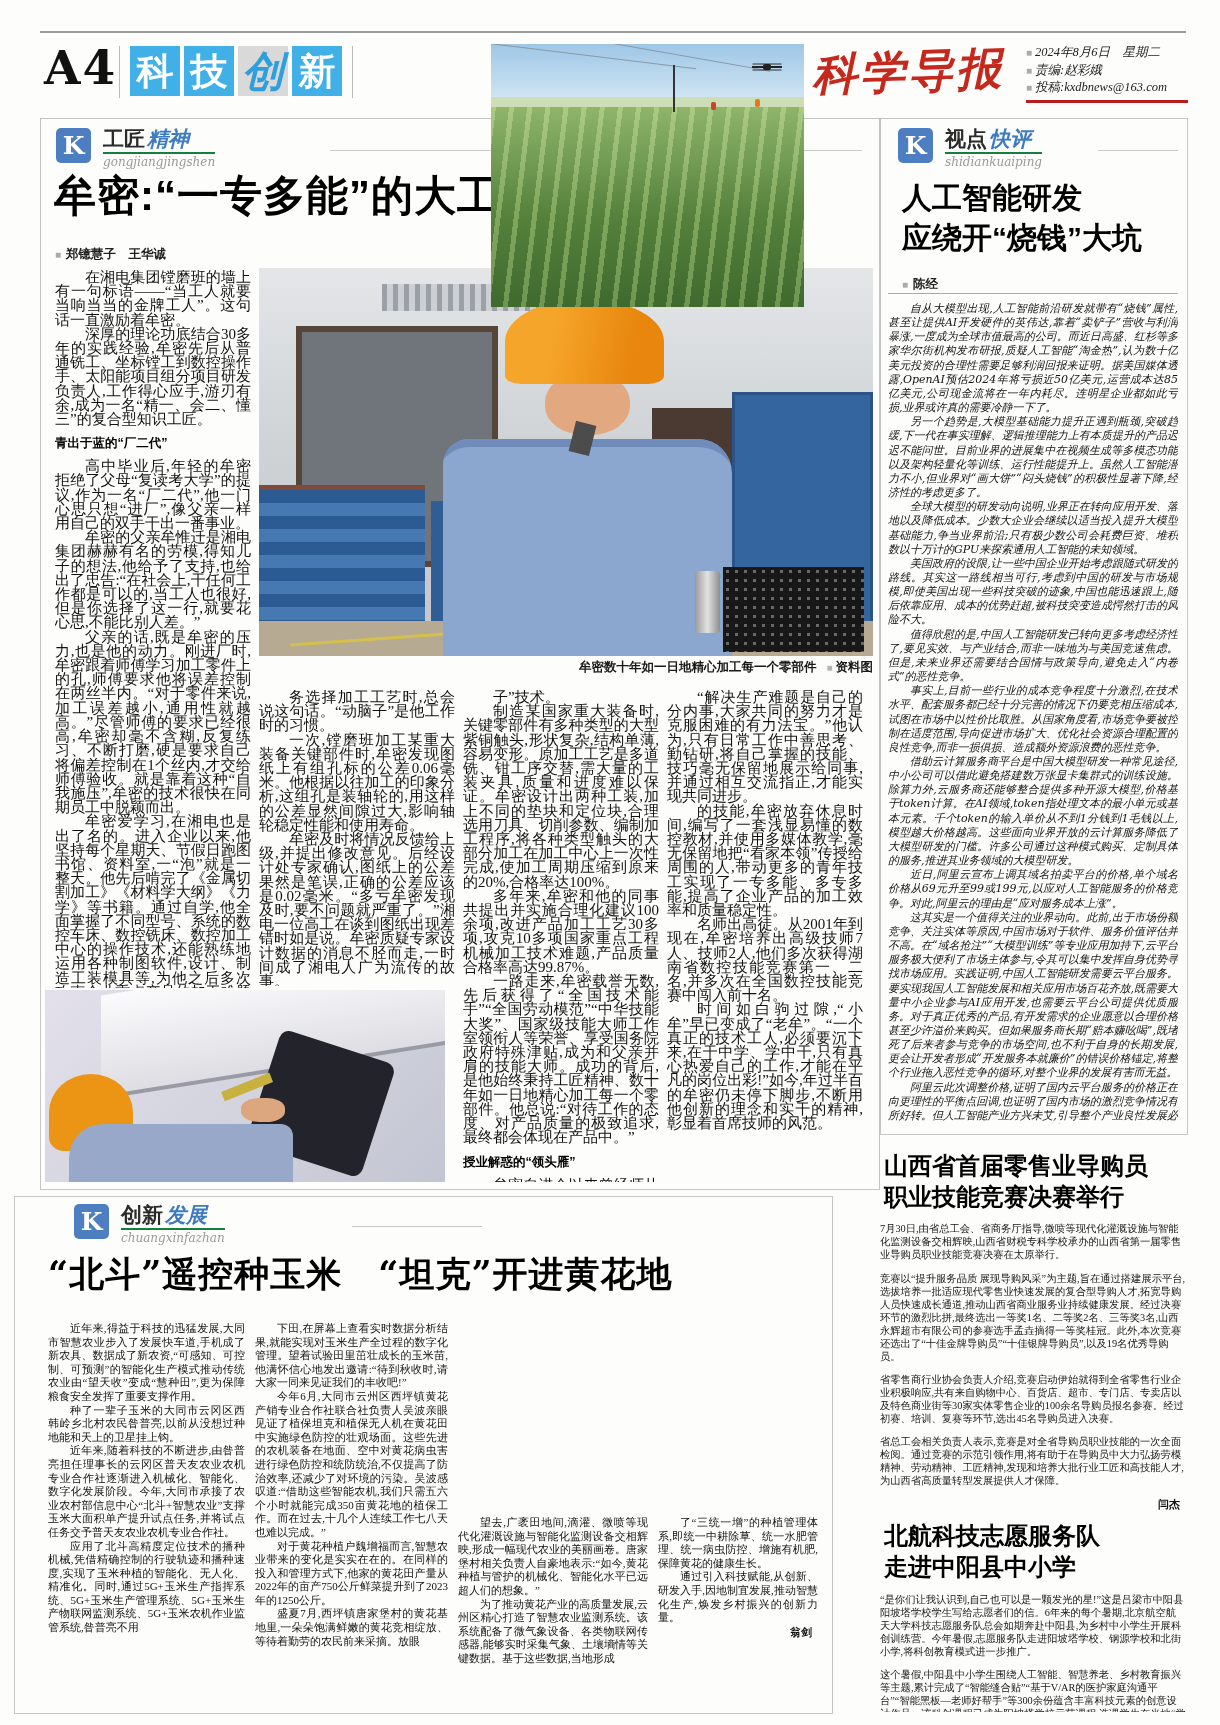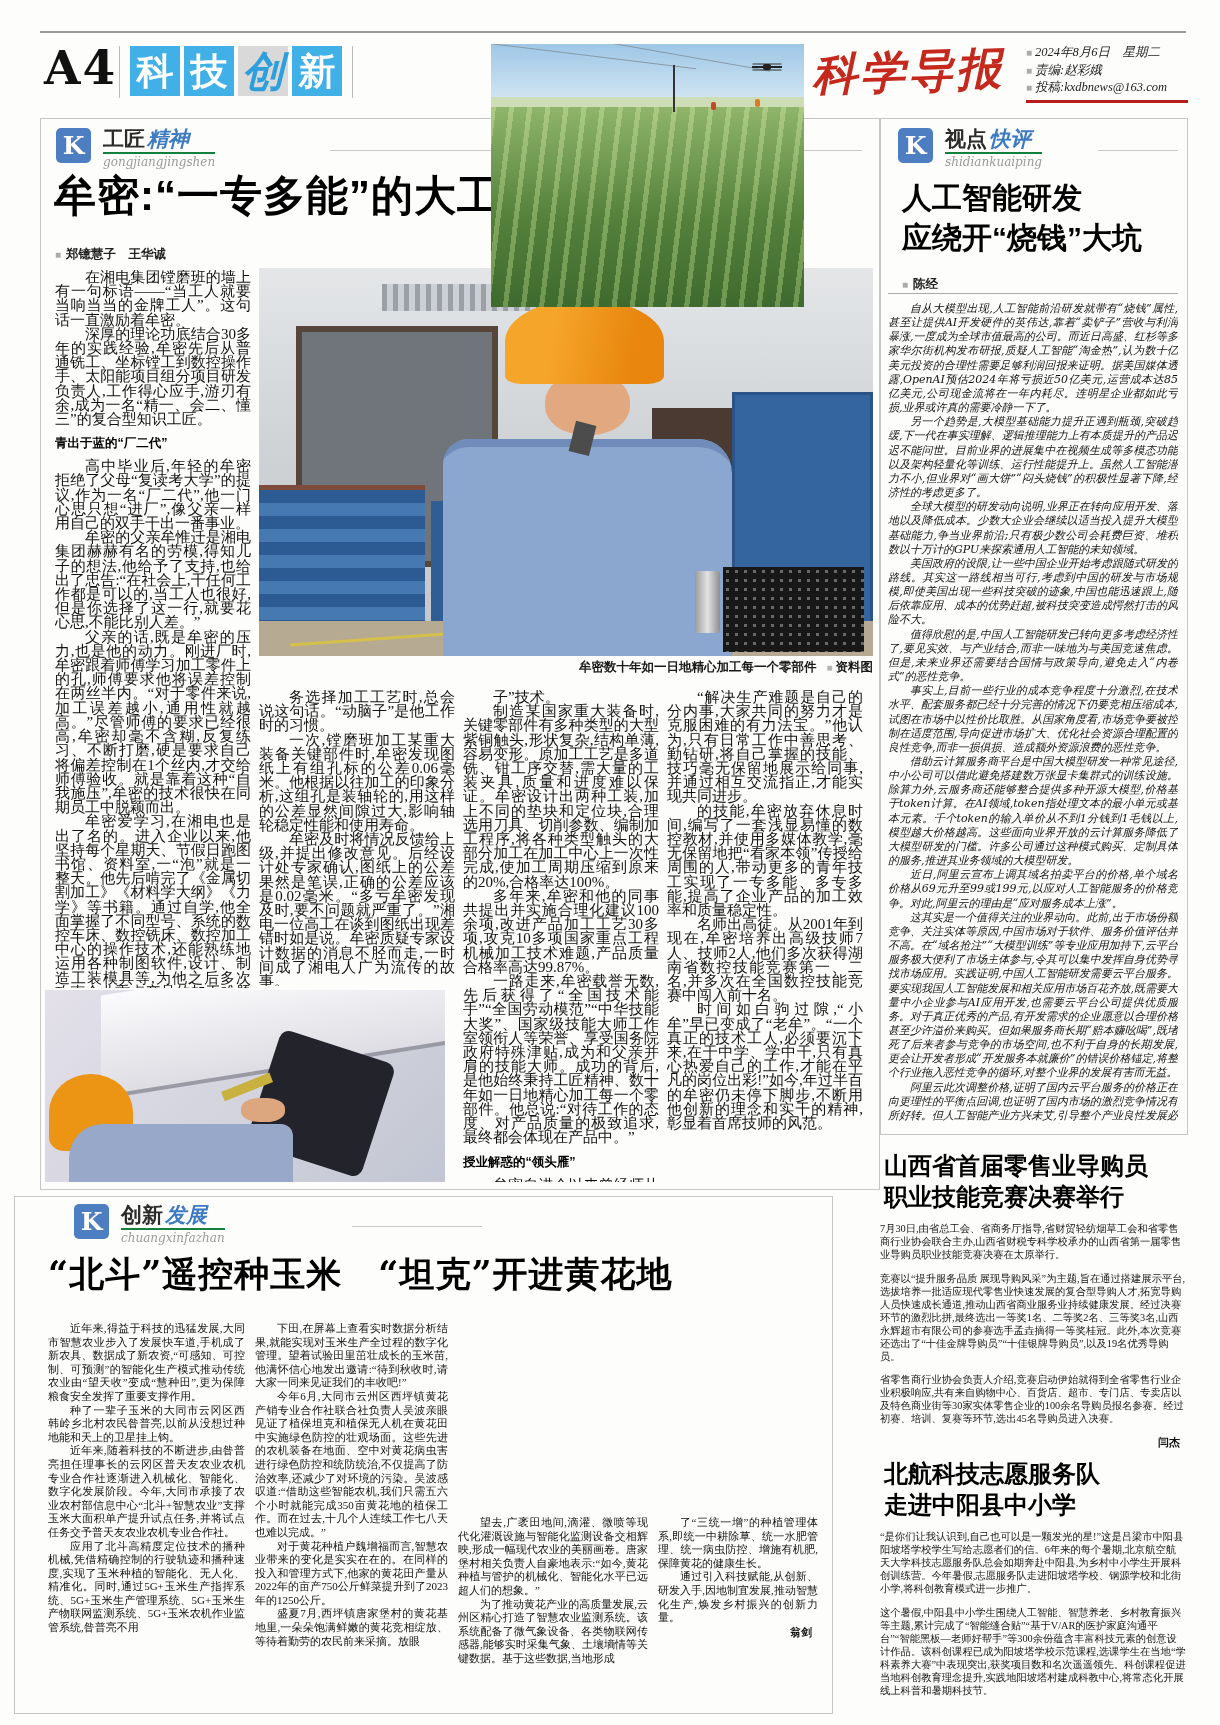--- a/index.html
+++ b/index.html
@@ -244,23 +244,24 @@
       <p class="para">近日,阿里云宣布上调其域名拍卖平台的价格,单个域名价格从69元升至99或199元,以应对人工智能服务的价格竞争。对此,阿里云的理由是“应对服务成本上涨”。</p>
       <p class="para">这其实是一个值得关注的业界动向。此前,出于市场份额竞争、关注实体等原因,中国市场对于软件、服务价值评估并不高。在“域名抢注”“大模型训练”等专业应用加持下,云平台服务极大便利了市场主体参与,令其可以集中发挥自身优势寻找市场应用。实践证明,中国人工智能研发需要云平台服务。要实现我国人工智能发展和相关应用市场百花齐放,既需要大量中小企业参与AI应用开发,也需要云平台公司提供优质服务。对于真正优秀的产品,有开发需求的企业愿意以合理价格甚至少许溢价来购买。但如果服务商长期“赔本赚吆喝”,既堵死了后来者参与竞争的市场空间,也不利于自身的长期发展,更会让开发者形成“开发服务本就廉价”的错误价格锚定,将整个行业拖入恶性竞争的循环,对整个业界的发展有害而无益。</p>
       <p class="para">阿里云此次调整价格,证明了国内云平台服务的价格正在向更理性的平衡点回调,也证明了国内市场的激烈竞争情况有所好转。但人工智能产业方兴未艾,引导整个产业良性发展必须久久为功。若中国人工智能绕开美国的“烧钱”大坑,建立起良好的市场秩序与竞争环境,以理性指导产业逐步发展,必然能够事半功倍地实现社会数字化、智能化转型。</p>
     </div>
 
   <div class="right-lower rlow">
     <div>
       <div class="sub-art-head">山西省首届零售业导购员
 职业技能竞赛决赛举行</div>
       <div>
-          <p class="para">7月30日,由省总工会、省商务厅指导,省财贸轻纺烟草工会和省零售商行业协会联合主办,山西省财税专科学校承办的山西省第一届零售业导购员职业技能竞赛决赛在太原举行。</p>
+          <p class="para">7月30日,由省总工会、省商务厅指导,微喷等现代化灌溉设施与智能化监测设备交相辉映,山西省财税专科学校承办的山西省第一届零售业导购员职业技能竞赛决赛在太原举行。</p>
           <p class="para">竞赛以“提升服务品质 展现导购风采”为主题,旨在通过搭建展示平台,选拔培养一批适应现代零售业快速发展的复合型导购人才,拓宽导购人员快速成长通道,推动山西省商业服务业持续健康发展。经过决赛环节的激烈比拼,最终选出一等奖1名、二等奖2名、三等奖3名,山西永辉超市有限公司的参赛选手孟垚摘得一等奖桂冠。此外,本次竞赛还选出了“十佳金牌导购员”“十佳银牌导购员”,以及19名优秀导购员。</p>
           <p class="para">省零售商行业协会负责人介绍,竞赛启动伊始就得到全省零售行业企业积极响应,共有来自购物中心、百货店、超市、专门店、专卖店以及特色商业街等30家实体零售企业的100余名导购员报名参赛。经过初赛、培训、复赛等环节,选出45名导购员进入决赛。</p>
+          <p class="para">省总工会相关负责人表示,竞赛是对全省导购员职业技能的一次全面检阅。通过竞赛的示范引领作用,将有助于在导购员中大力弘扬劳模精神、劳动精神、工匠精神,发现和培养大批行业工匠和高技能人才,为山西省高质量转型发展提供人才保障。</p>
         </div>
       <p class="sig">闫杰</p>
     </div>
     <div>
       <div class="sub-art-head">北航科技志愿服务队
 走进中阳县中小学</div>
       <div>
           <p class="para">“是你们让我认识到,自己也可以是一颗发光的星!”这是吕梁市中阳县阳坡塔学校学生写给志愿者们的信。6年来的每个暑期,北京航空航天大学科技志愿服务队总会如期奔赴中阳县,为乡村中小学生开展科创训练营。今年暑假,志愿服务队走进阳坡塔学校、钢源学校和北街小学,将科创教育模式进一步推广。</p>
           <p class="para">这个暑假,中阳县中小学生围绕人工智能、智慧养老、乡村教育振兴等主题,累计完成了“智能缝合贴”“基于V/AR的医护家庭沟通平台”“智能黑板—老师好帮手”等300余份蕴含丰富科技元素的创意设计作品。该科创课程已成为阳坡塔学校示范课程,选课学生在当地“学科素养大赛”中表现突出,获奖项目数和名次遥遥领先。科创课程促进当地科创教育理念提升,实践地阳坡塔村建成科教中心,将常态化开展线上科普和暑期科技节。</p>
         </div>

